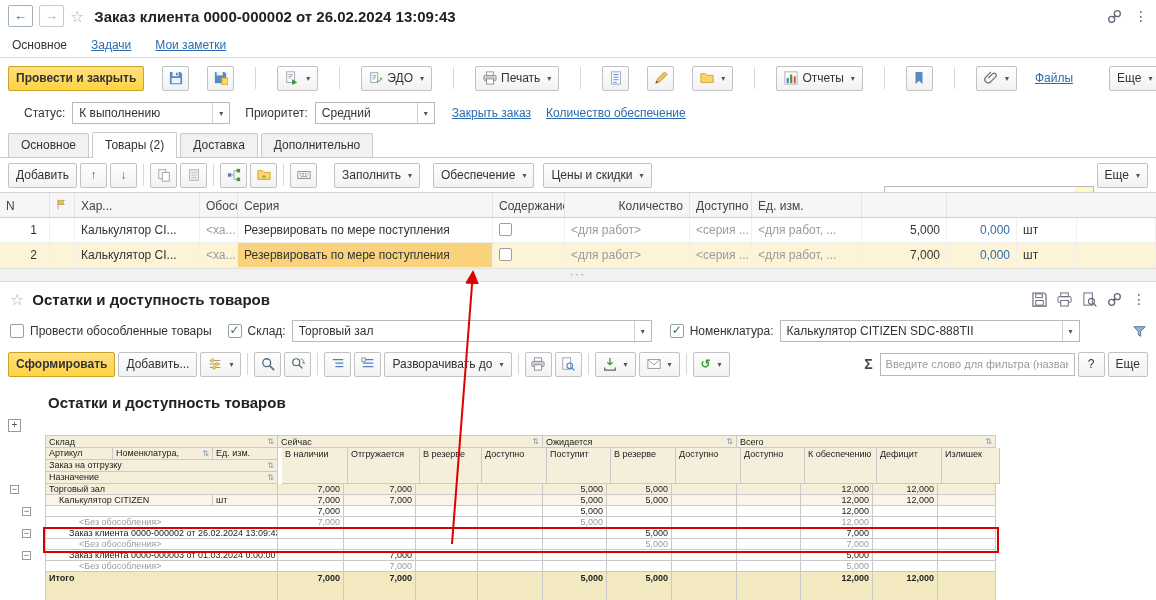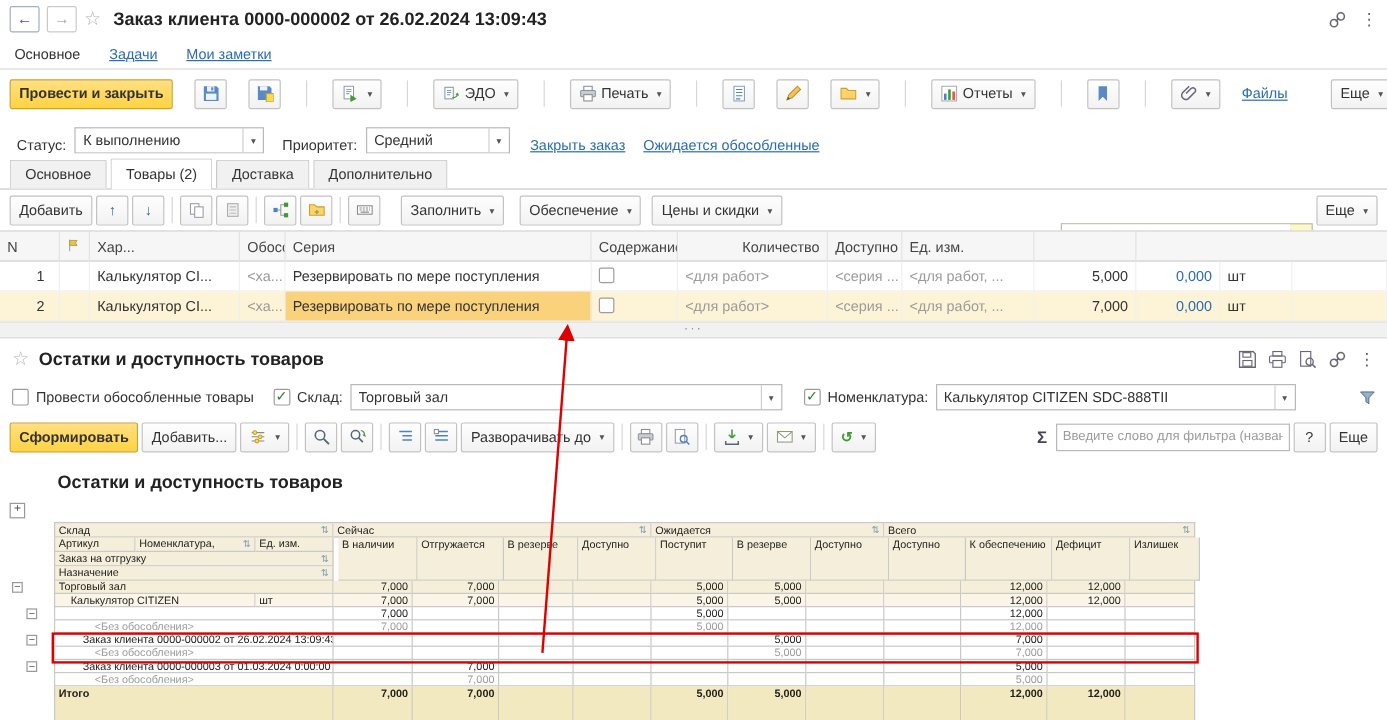--- a/index.html
+++ b/index.html
@@ -35,21 +35,21 @@
   
   .navtabs { height:26px; flex:none; display:flex; align-items:center; gap:24px; padding:0 12px; border-bottom:1px solid #dadada; }
   .navtab { cursor:pointer; white-space:nowrap; }
   .navtab.active { color:#333; text-decoration:none; }
 
   
   .toolbar { height:40px; flex:none; display:flex; align-items:center; gap:18px; padding:0 8px; overflow:hidden; }
   .spacer { margin-left:auto; }
 
   
-  .statusrow { height:30px; flex:none; display:flex; align-items:flex-end; gap:7px; padding:0 14px; overflow:hidden;}
+  .statusrow { height:30px; flex:none; display:flex; align-items:center; gap:7px; padding:0 24px; overflow:hidden;}
   .combo { border:1px solid #b9b9b9; background:#fff; height:22px; display:inline-flex; align-items:center; padding-left:6px; cursor:pointer; flex:none; }
   .combo .val { white-space:nowrap; overflow:hidden; }
   .combo .cbx { margin-left:auto; width:17px; align-self:stretch; border-left:1px solid #d0d0d0; display:flex; align-items:center; justify-content:center; color:#555; font-size:8px; }
 
   
   .doctabs { height:30px; flex:none; display:flex; align-items:flex-end; padding:0 8px; border-bottom:1px solid #c9c9c9; }
   .dtab { height:24px; padding:4px 12px 0; border:1px solid #c9c9c9; border-bottom:none; background:#f1f1f1; margin-right:3px; border-radius:2px 2px 0 0; cursor:pointer; white-space:nowrap; }
   .dtab.active { background:#fff; height:26px; margin-bottom:-1px; padding-top:5px; }
 
   
@@ -274,21 +274,21 @@
   <span class="combo" style="width:158px">
       <span class="val">К выполнению</span>
       <span class="cbx">▾</span>
     </span>
   <span style="margin-left:8px">Приоритет:</span>
   <span class="combo" style="width:120px">
       <span class="val">Средний</span>
       <span class="cbx">▾</span>
     </span>
   <span class="link" style="margin-left:10px">Закрыть заказ</span>
-  <span class="link" style="margin-left:8px">Ожидается обособленные</span>
+  <span class="link" style="margin-left:8px">Количество обеспечение</span>
 </div>
 
 <div class="doctabs">
   <span class="dtab">Основное</span>
   <span class="dtab active">Товары (2)</span>
   <span class="dtab">Доставка</span>
   <span class="dtab">Дополнительно</span>
 </div>
 
 <div class="itoolbar">

